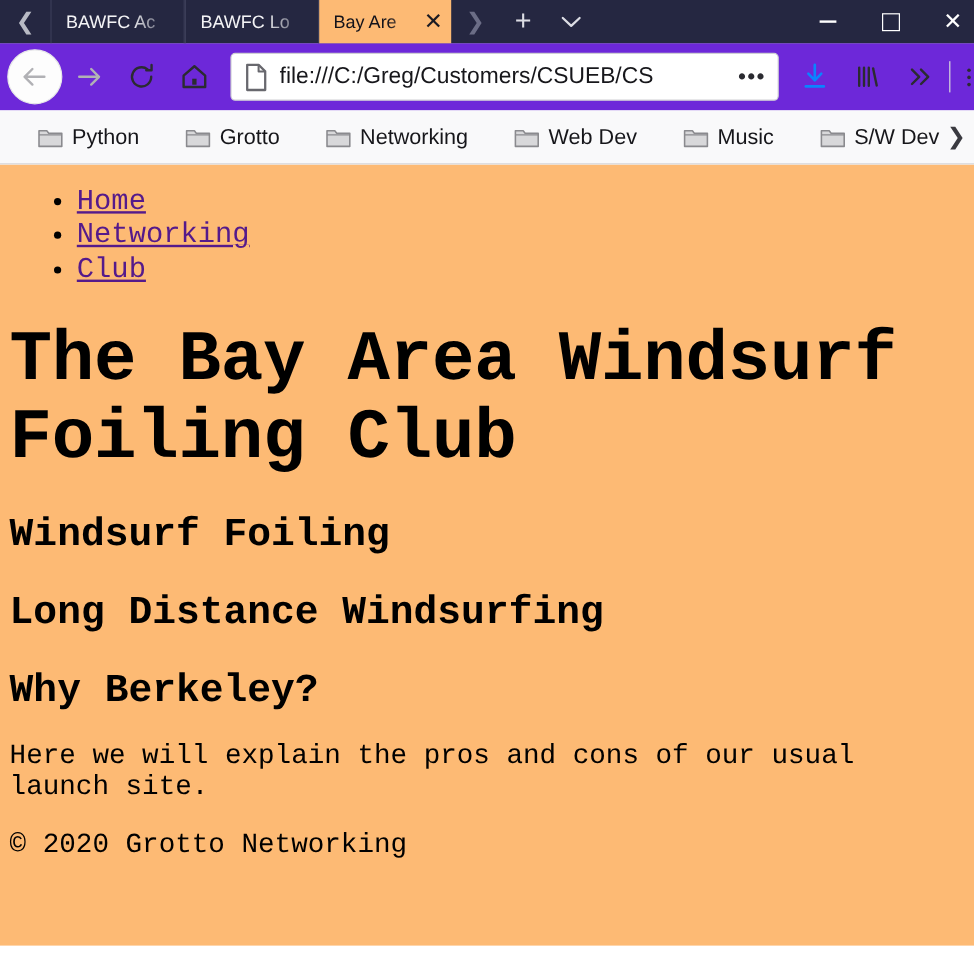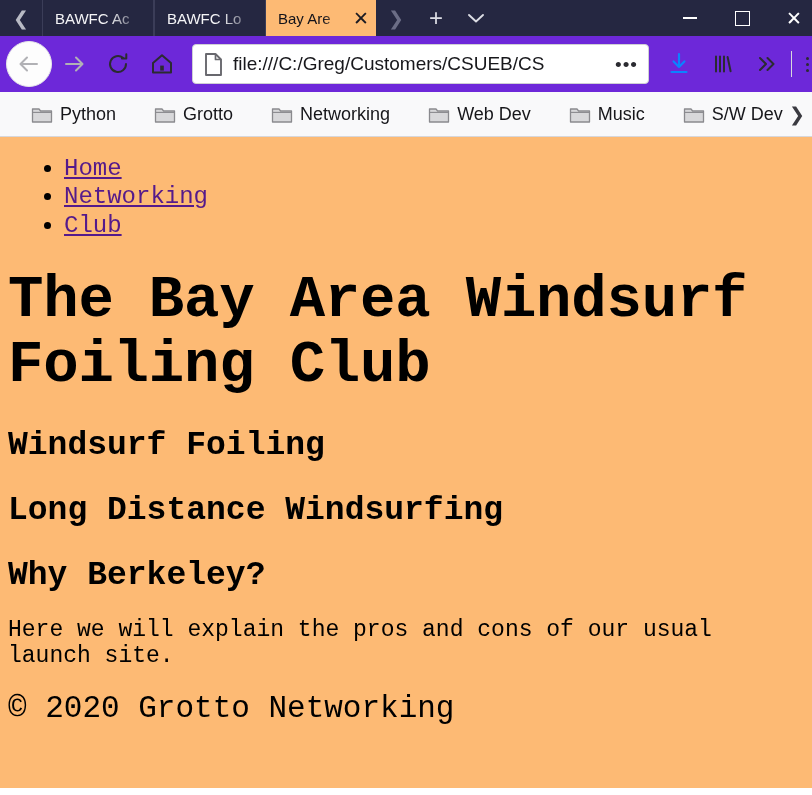--- a/index.html
+++ b/index.html
@@ -261,21 +261,21 @@
     font-weight: bold;
     margin: 29px 0 22px 0;
     line-height: 1.1;
   }
   p.page-p {
     font-size: 23px;
     margin: 22px 0;
     line-height: 1.15;
   }
   p.footer-p {
-    font-size: 31px;
+    font-size: 23px;
     margin: 22px 0 0 0;
     line-height: 1.15;
   }
 </style>
 </head>
 <body>
 
 <div class="titlebar">
 
   <div class="tab-scroll-left">

